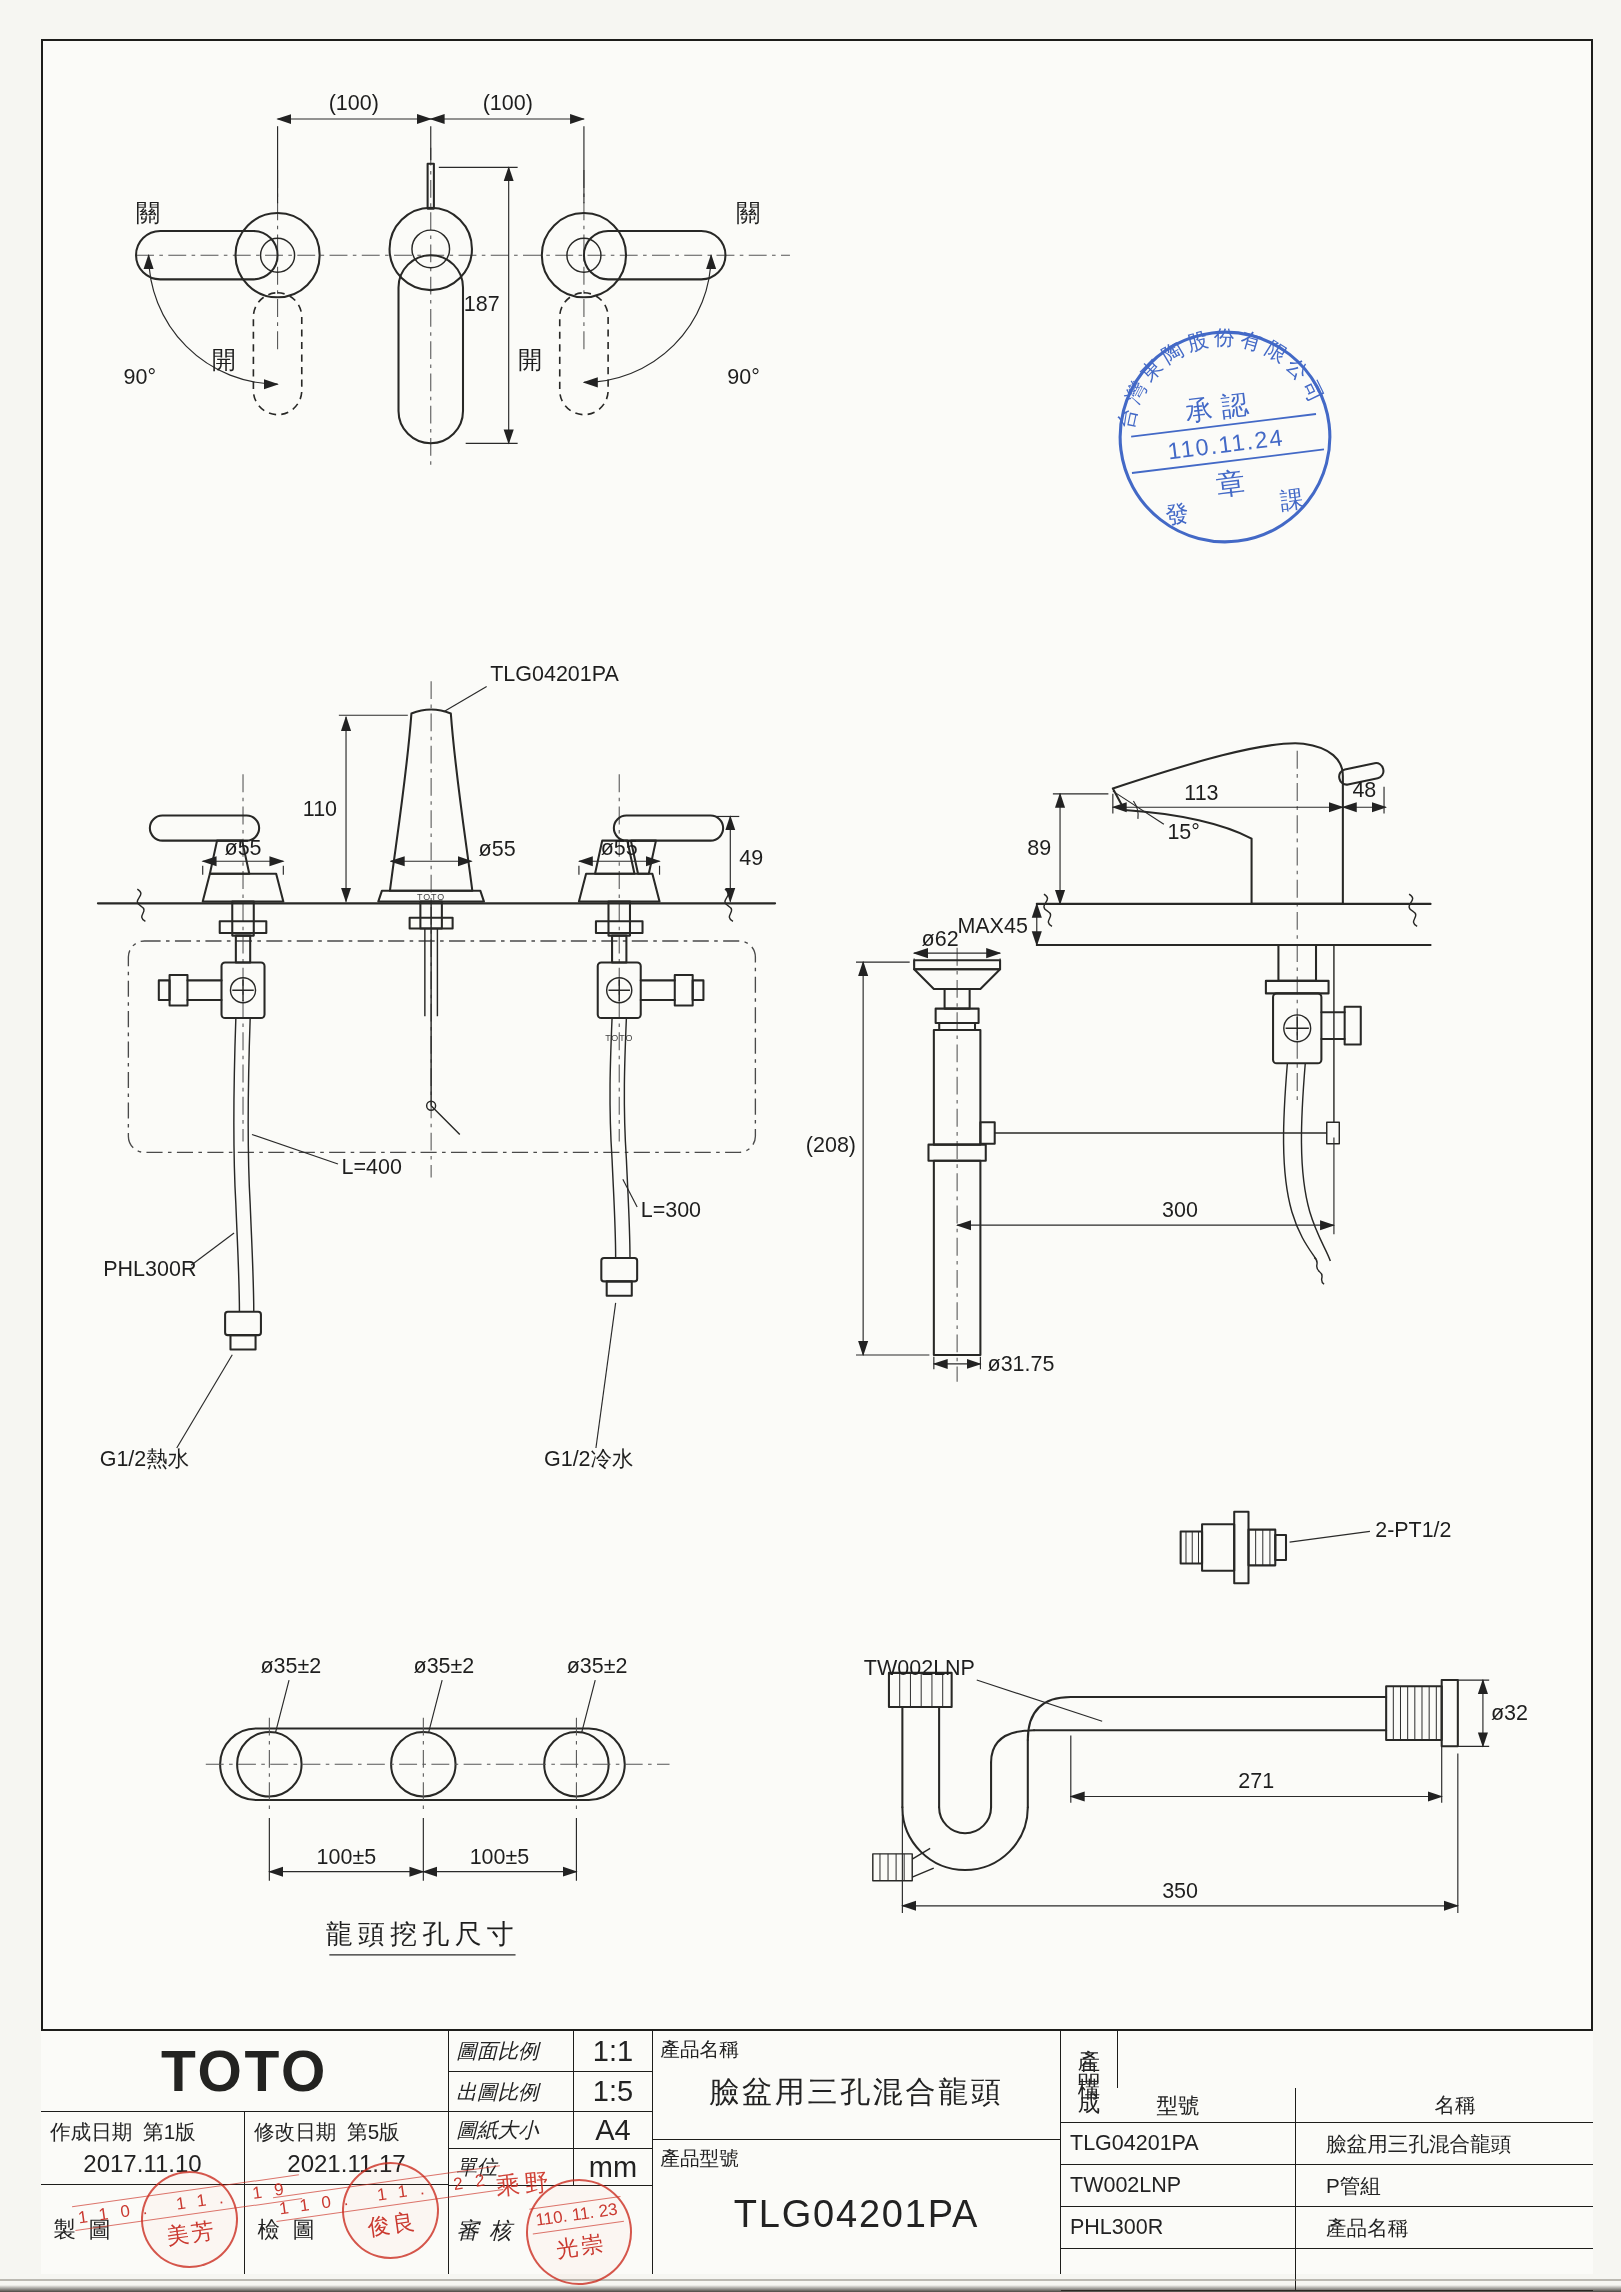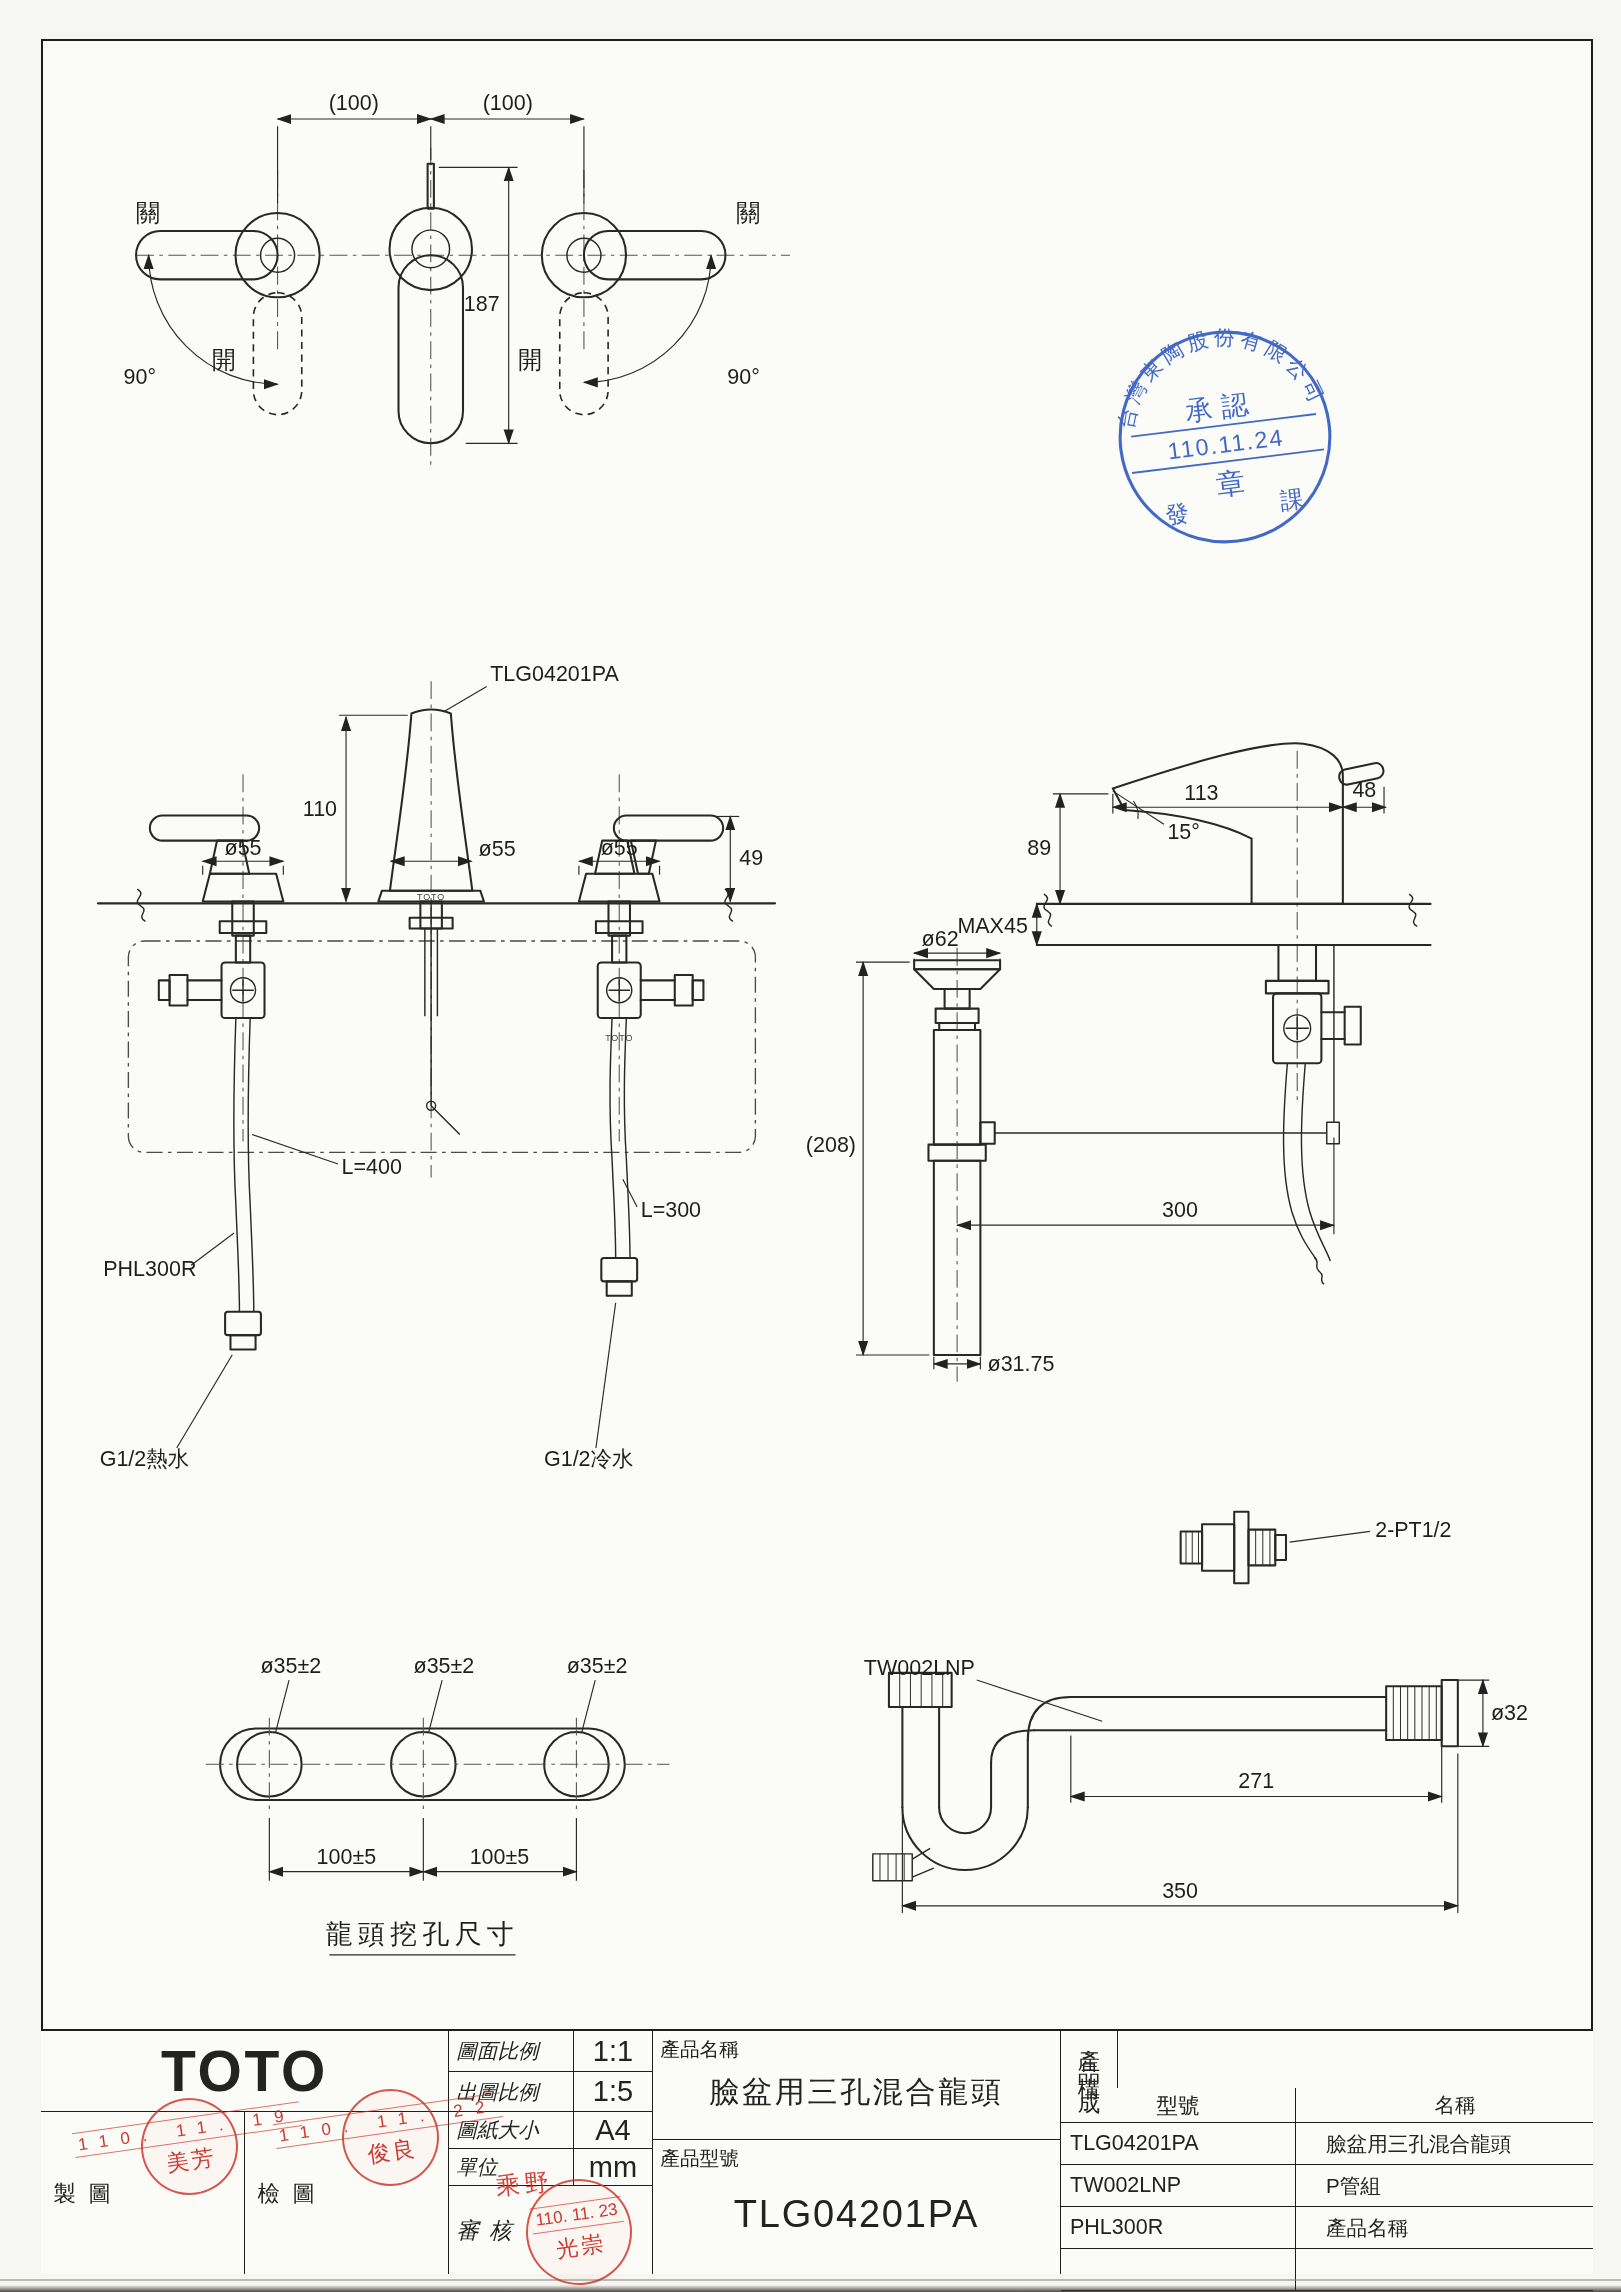--- a/index.html
+++ b/index.html
@@ -396,20 +396,36 @@
     <text class="d" x="2" y="32">TW002LNP</text>
     <text class="d" x="702" y="83">ø32</text>
     <text class="d" x="440" y="159" text-anchor="middle">271</text>
     <text class="d" x="355" y="281" text-anchor="middle">350</text>
   </g>
 </svg>
 
 <div class="tb" style="left:41px;right:auto;width:1552px;bottom:19px;">
   <div class="col tb-left">
     <div class="tb-logo">TOTO</div>
+    <div class="tb-dates">
+      <div class="tb-datecell">
+        <div class="dc-top">
+          <span>作成日期</span>
+          <span>第1版</span>
+        </div>
+        <div class="dc-val">2017.11.10</div>
+      </div>
+      <div class="tb-datecell">
+        <div class="dc-top">
+          <span>修改日期</span>
+          <span>第5版</span>
+        </div>
+        <div class="dc-val">2021.11.17</div>
+      </div>
+    </div>
     <div class="tb-sign">
       <div class="tb-signcell">
         <span>製圖</span>
         <div class="rstamp" style="left:100px;top:-14.3px;">
           <div class="rs-date">110. 11. 19</div>
           <div class="rs-name">美芳</div>
         </div>
       </div>
       <div class="tb-signcell">
         <span>檢圖</span>

